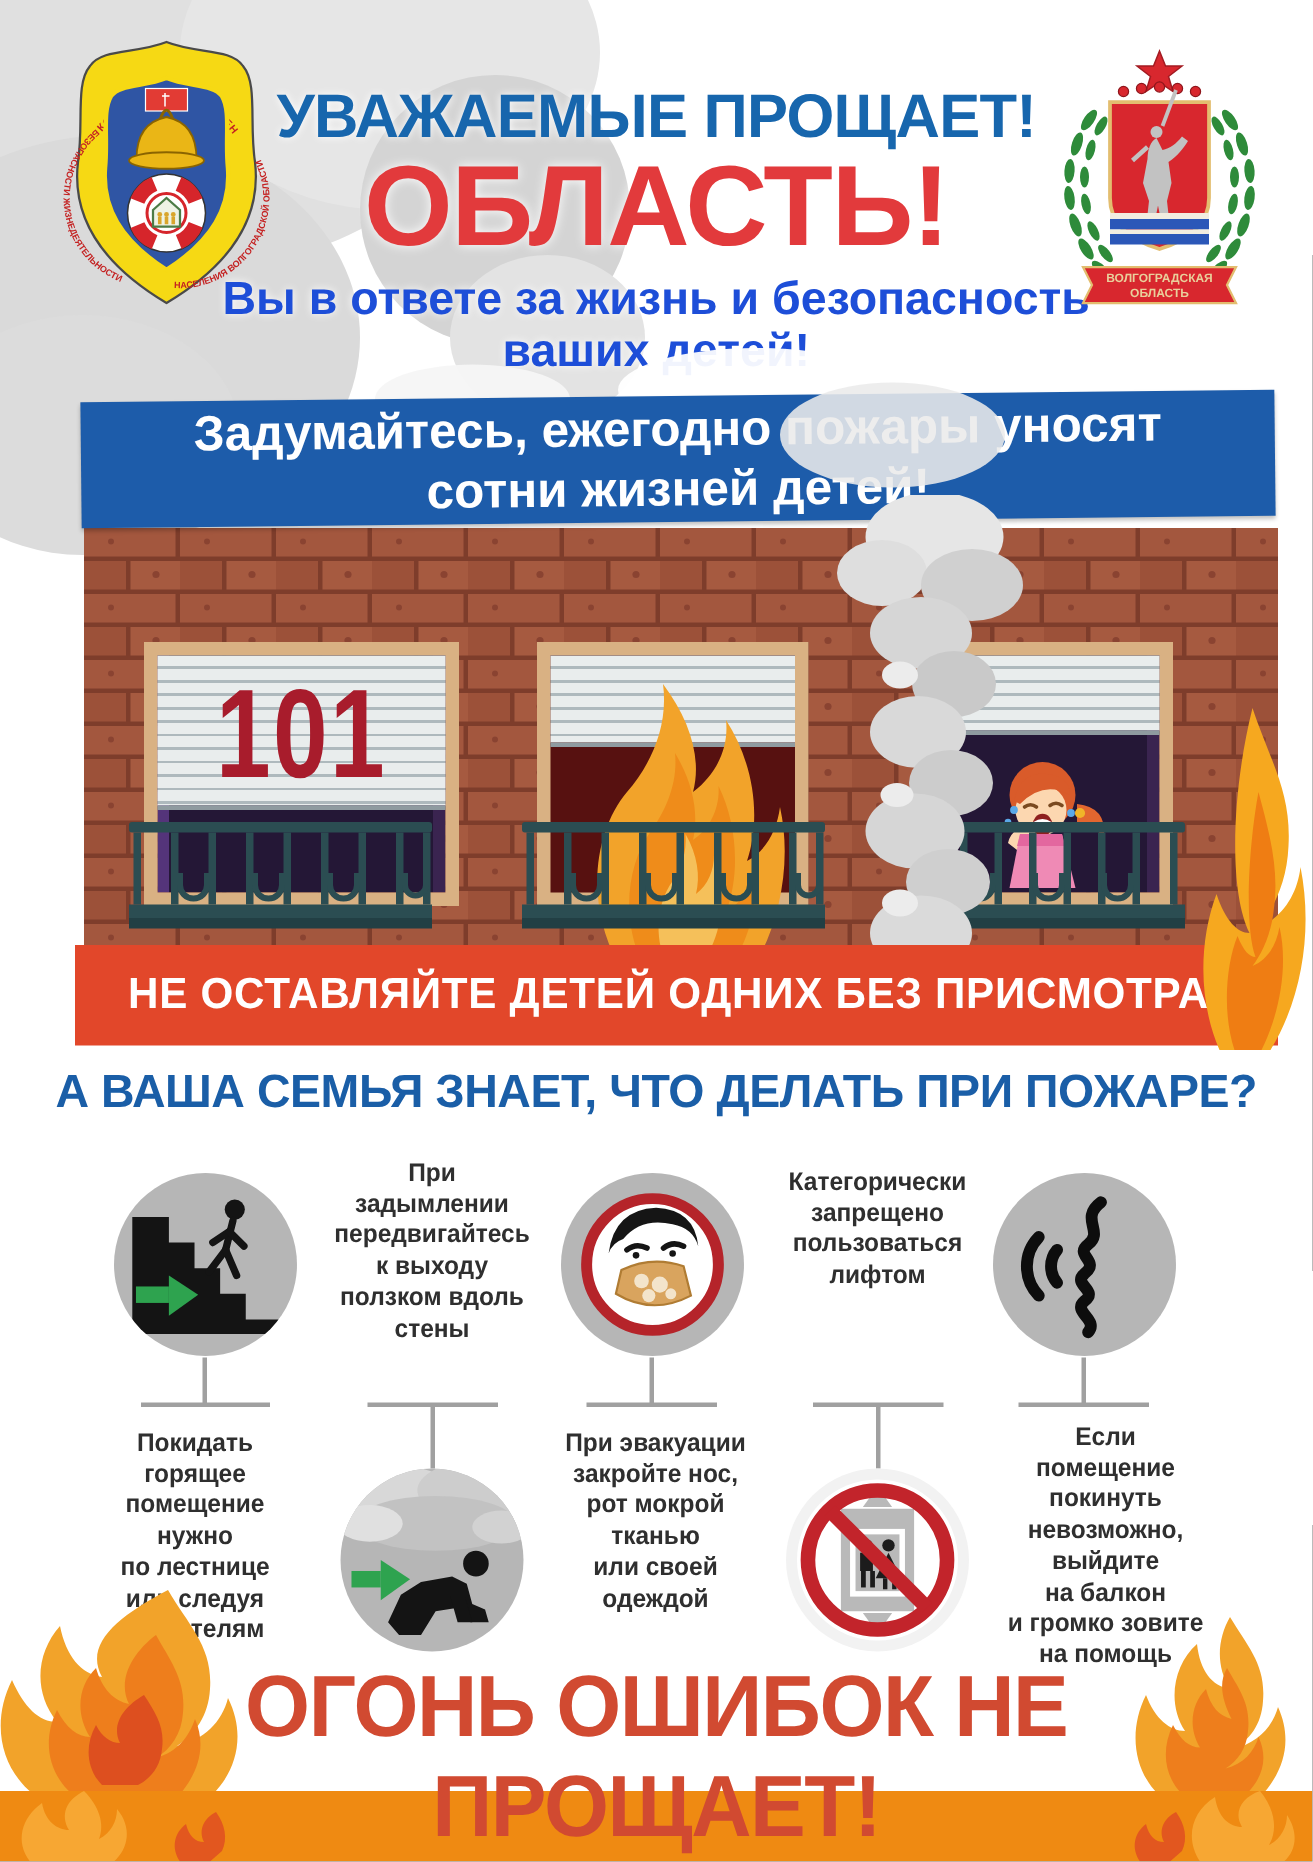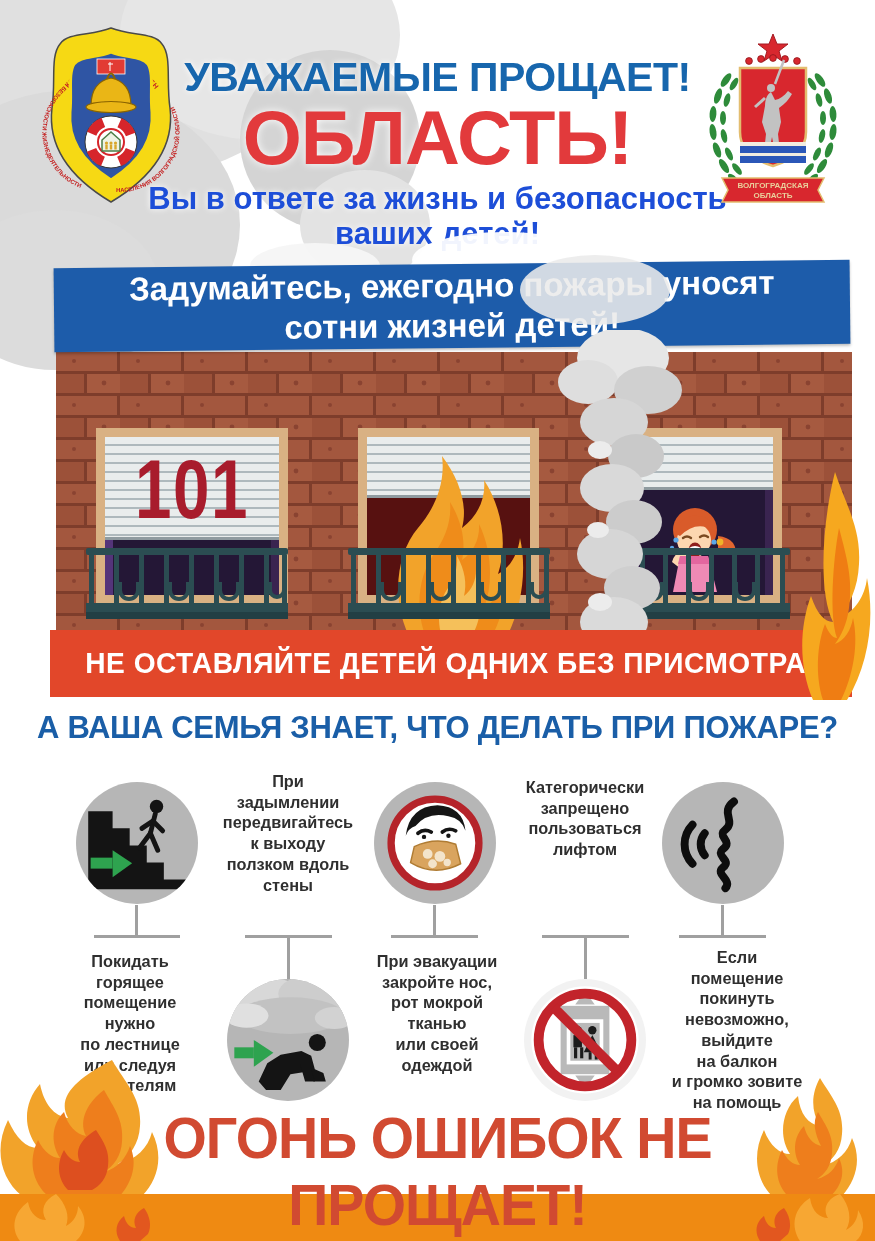--- a/index.html
+++ b/index.html
@@ -186,21 +186,21 @@
         <rect x="0" y="0" width="61" height="19" fill="#a3573e"></rect>
         <rect x="-33" y="22" width="61" height="19" fill="#9c5139"></rect>
         <rect x="31" y="22" width="61" height="19" fill="#a65a40"></rect>
         <circle cx="18" cy="9" r="2" fill="#8a4331"></circle>
         <circle cx="48" cy="31" r="2.4" fill="#8a4331"></circle>
       </pattern>
     </defs>
     <rect width="796" height="285" fill="url(#bricks)"></rect>
   </svg>
 
-  <div class="window" style="left:96px;top:428px;width:192px;height:176px;">
+  <div class="window" style="left:96px;top:428px;width:210px;height:176px;">
     <div class="shutter" style="height:100px;"></div>
     <div class="num101">101</div>
   </div>
 
   <div class="window" style="left:358px;top:428px;width:181px;height:176px;background:#571110;">
     <div class="shutter" style="height:58px;"></div>
   </div>
   <svg class="abs" style="left:352px;top:442px;z-index:2;" width="195" height="205" viewBox="0 0 195 205">
     <path fill="#f2a32a" d="M60,200 C38,160 44,112 66,86 C80,70 94,44 90,14 C108,38 116,64 110,86 C126,74 134,56 132,38 C150,66 156,102 146,132 C158,126 166,112 168,96 C176,132 168,172 152,200 Z"></path>
     <path fill="#ef8c1a" d="M76,200 C62,170 66,134 82,112 C92,98 100,80 98,60 C110,80 114,100 110,118 C122,110 128,96 127,82 C139,106 142,140 132,166 C142,160 148,150 150,138 C154,164 146,186 136,200 Z"></path>

